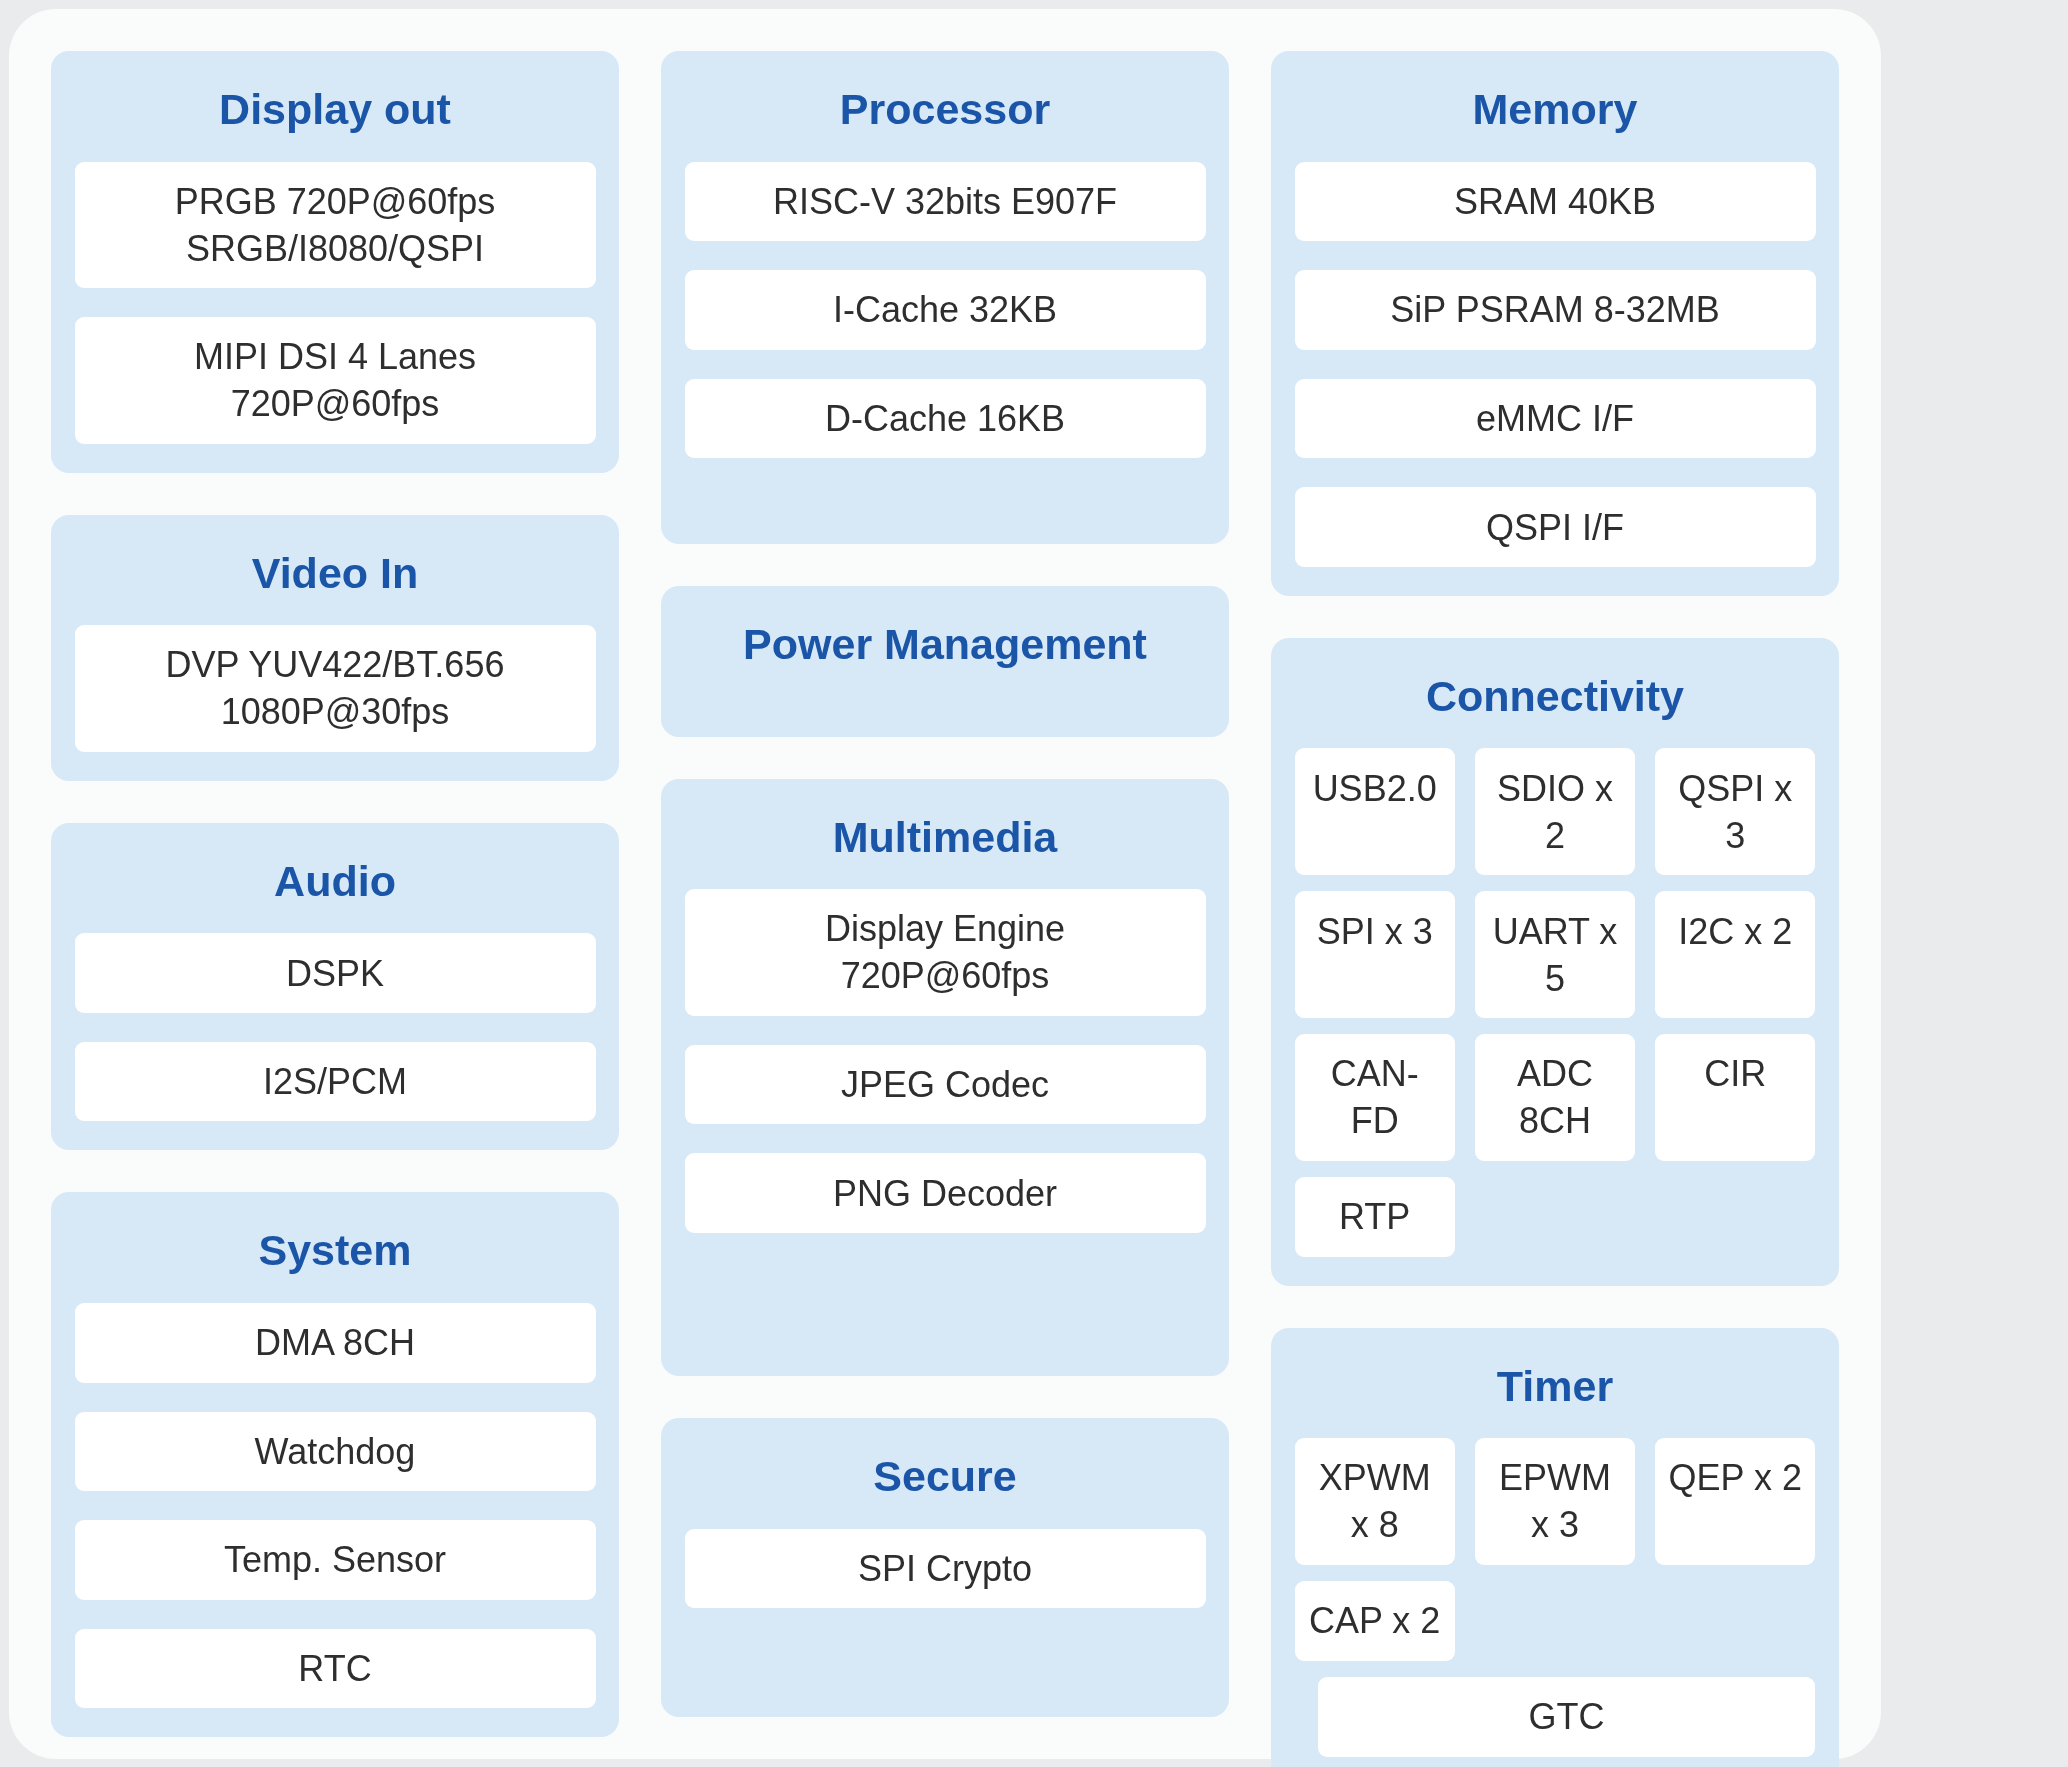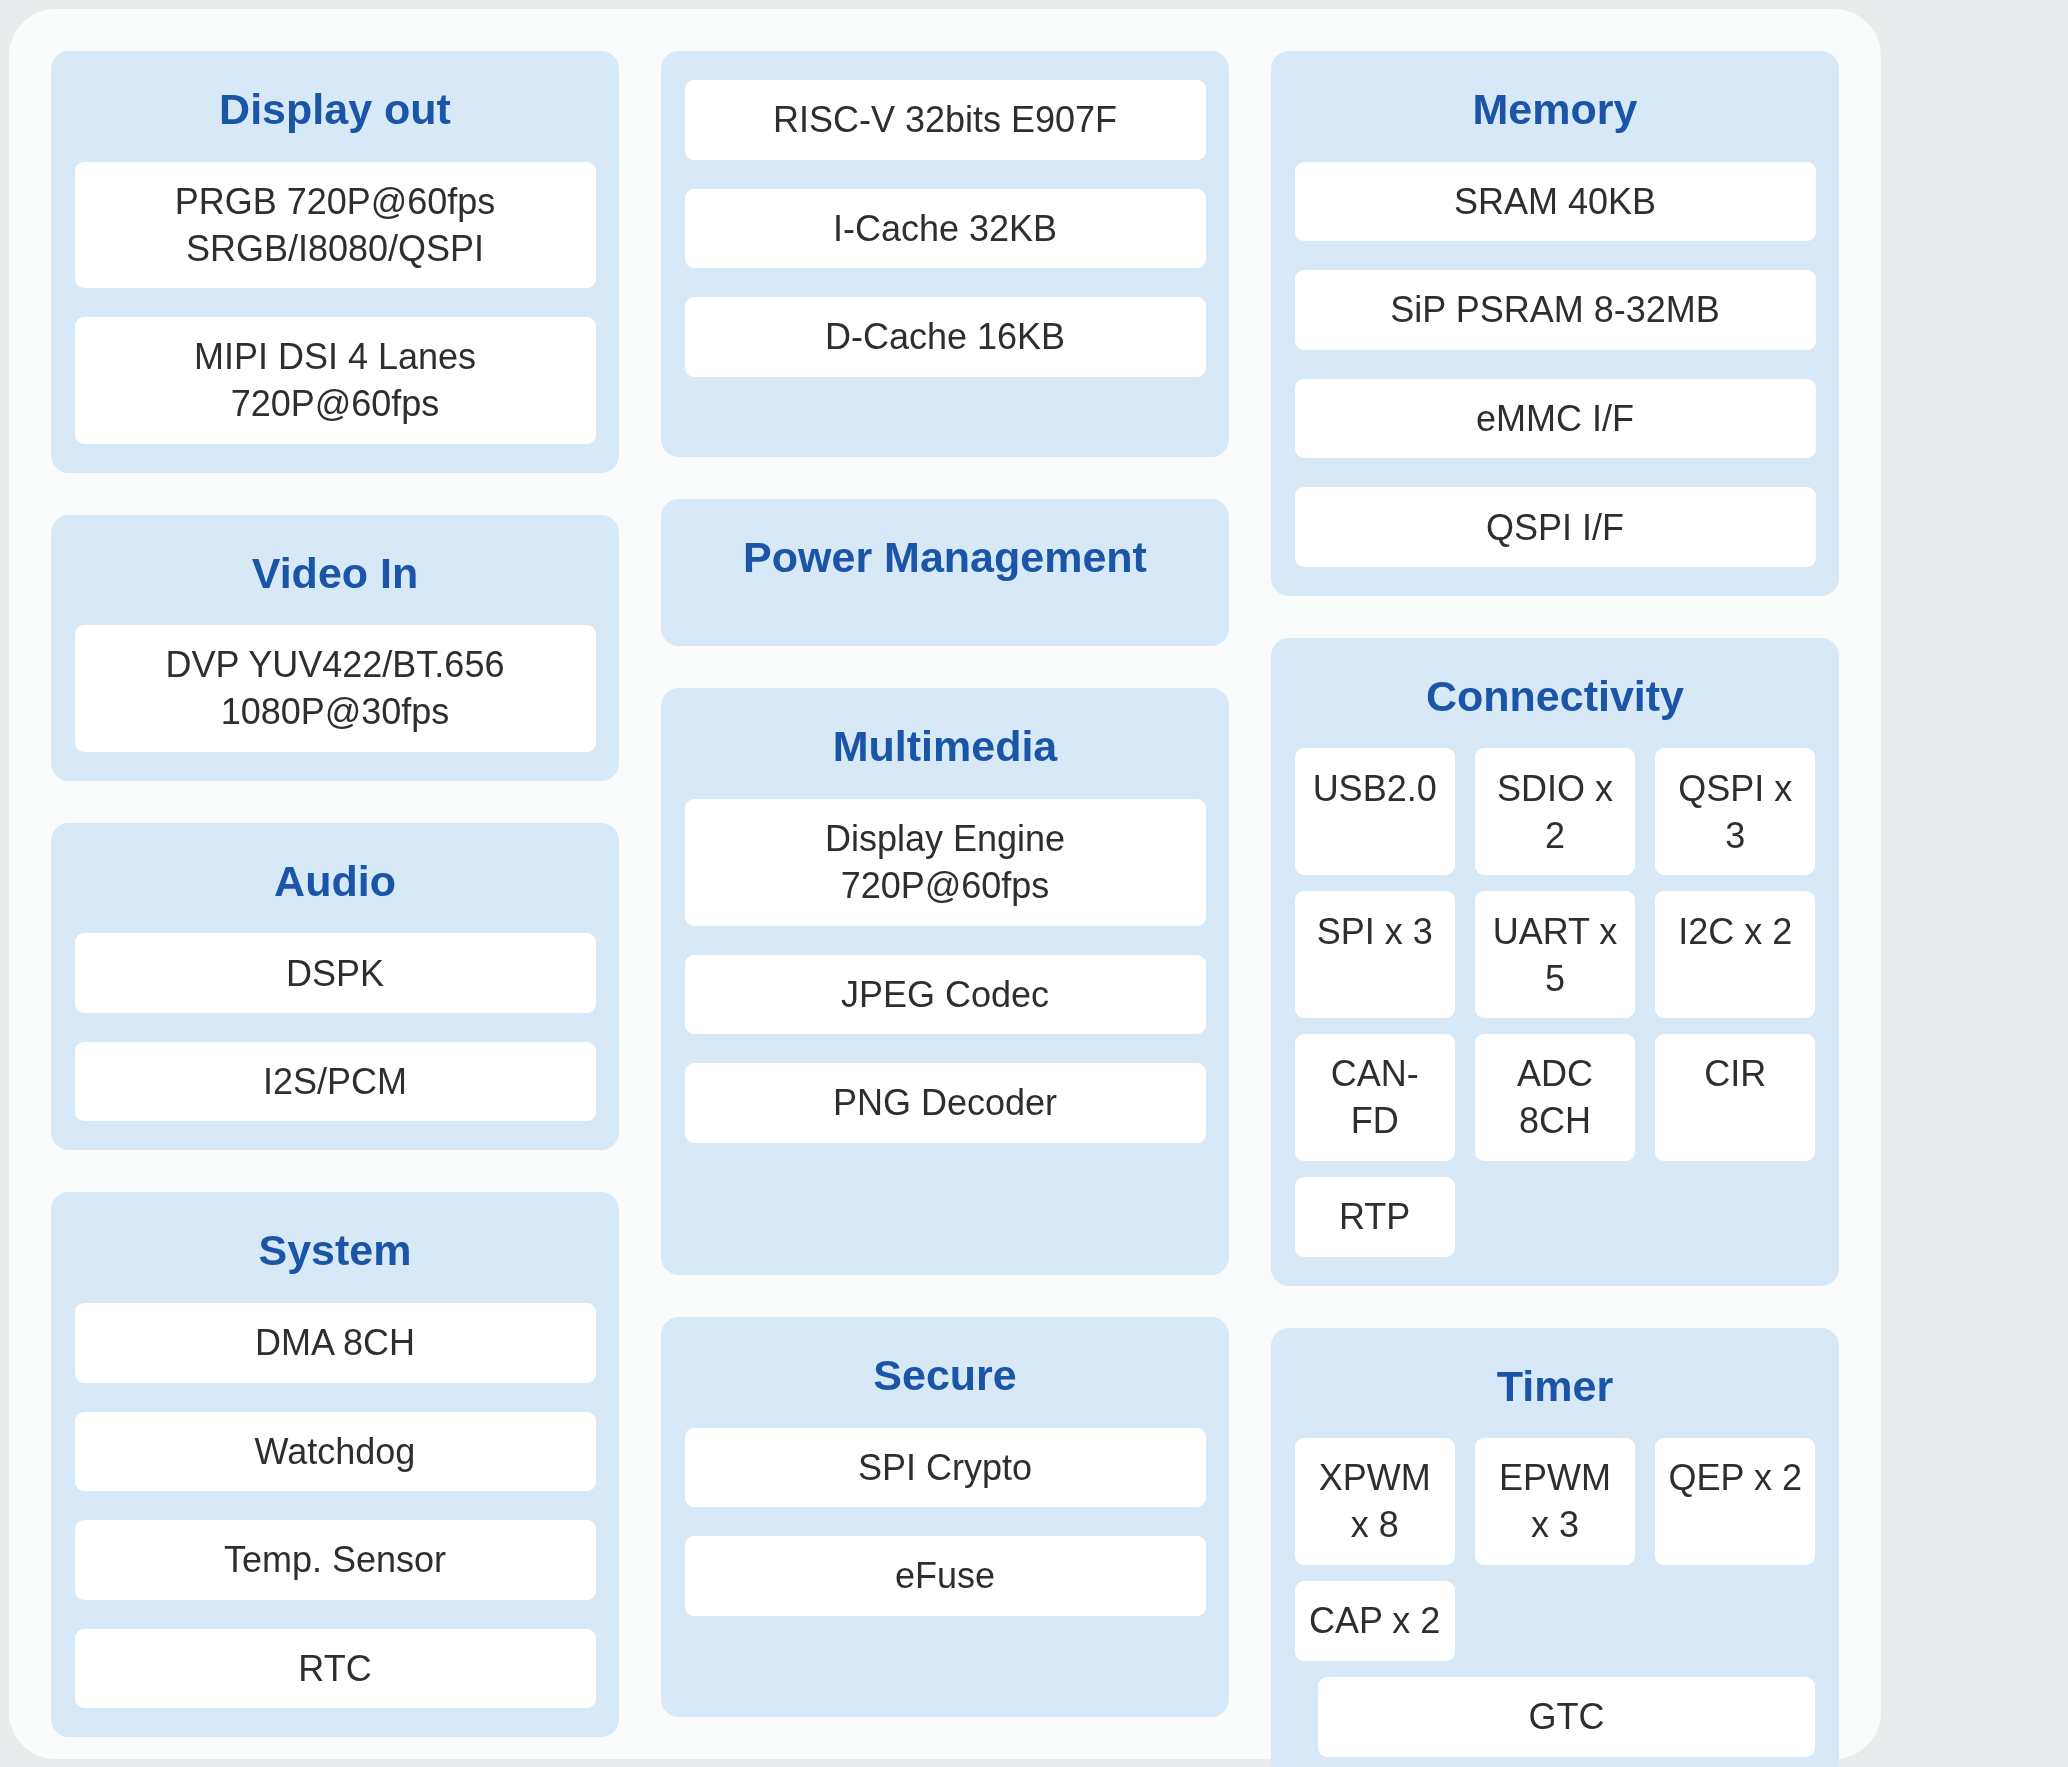--- a/index.html
+++ b/index.html
@@ -130,20 +130,21 @@
             <div class="item">Temp. Sensor</div>
             <div class="item">RTC</div>
           </div>
         </section>
 
       </div>
 
       <div class="col">
 
         <section class="card">
+          <h2 class="card-title">Processor</h2>
           <div class="items">
             <div class="item">RISC-V 32bits E907F</div>
             <div class="item">I-Cache 32KB</div>
             <div class="item">D-Cache 16KB</div>
           </div>
         </section>
 
         <section class="card card-center" style="flex-grow:0.6;">
           <h2 class="card-title">Power Management</h2>
         </section>
@@ -155,21 +156,20 @@
 720P@60fps</div>
             <div class="item">JPEG Codec</div>
             <div class="item">PNG Decoder</div>
           </div>
         </section>
 
         <section class="card" style="flex-grow:1.4;">
           <h2 class="card-title">Secure</h2>
           <div class="items">
             <div class="item">SPI Crypto</div>
-            <div class="item">eFuse</div>
           </div>
         </section>
 
       </div>
 
       <div class="col">
 
         <section class="card">
           <h2 class="card-title">Memory</h2>
           <div class="items">

